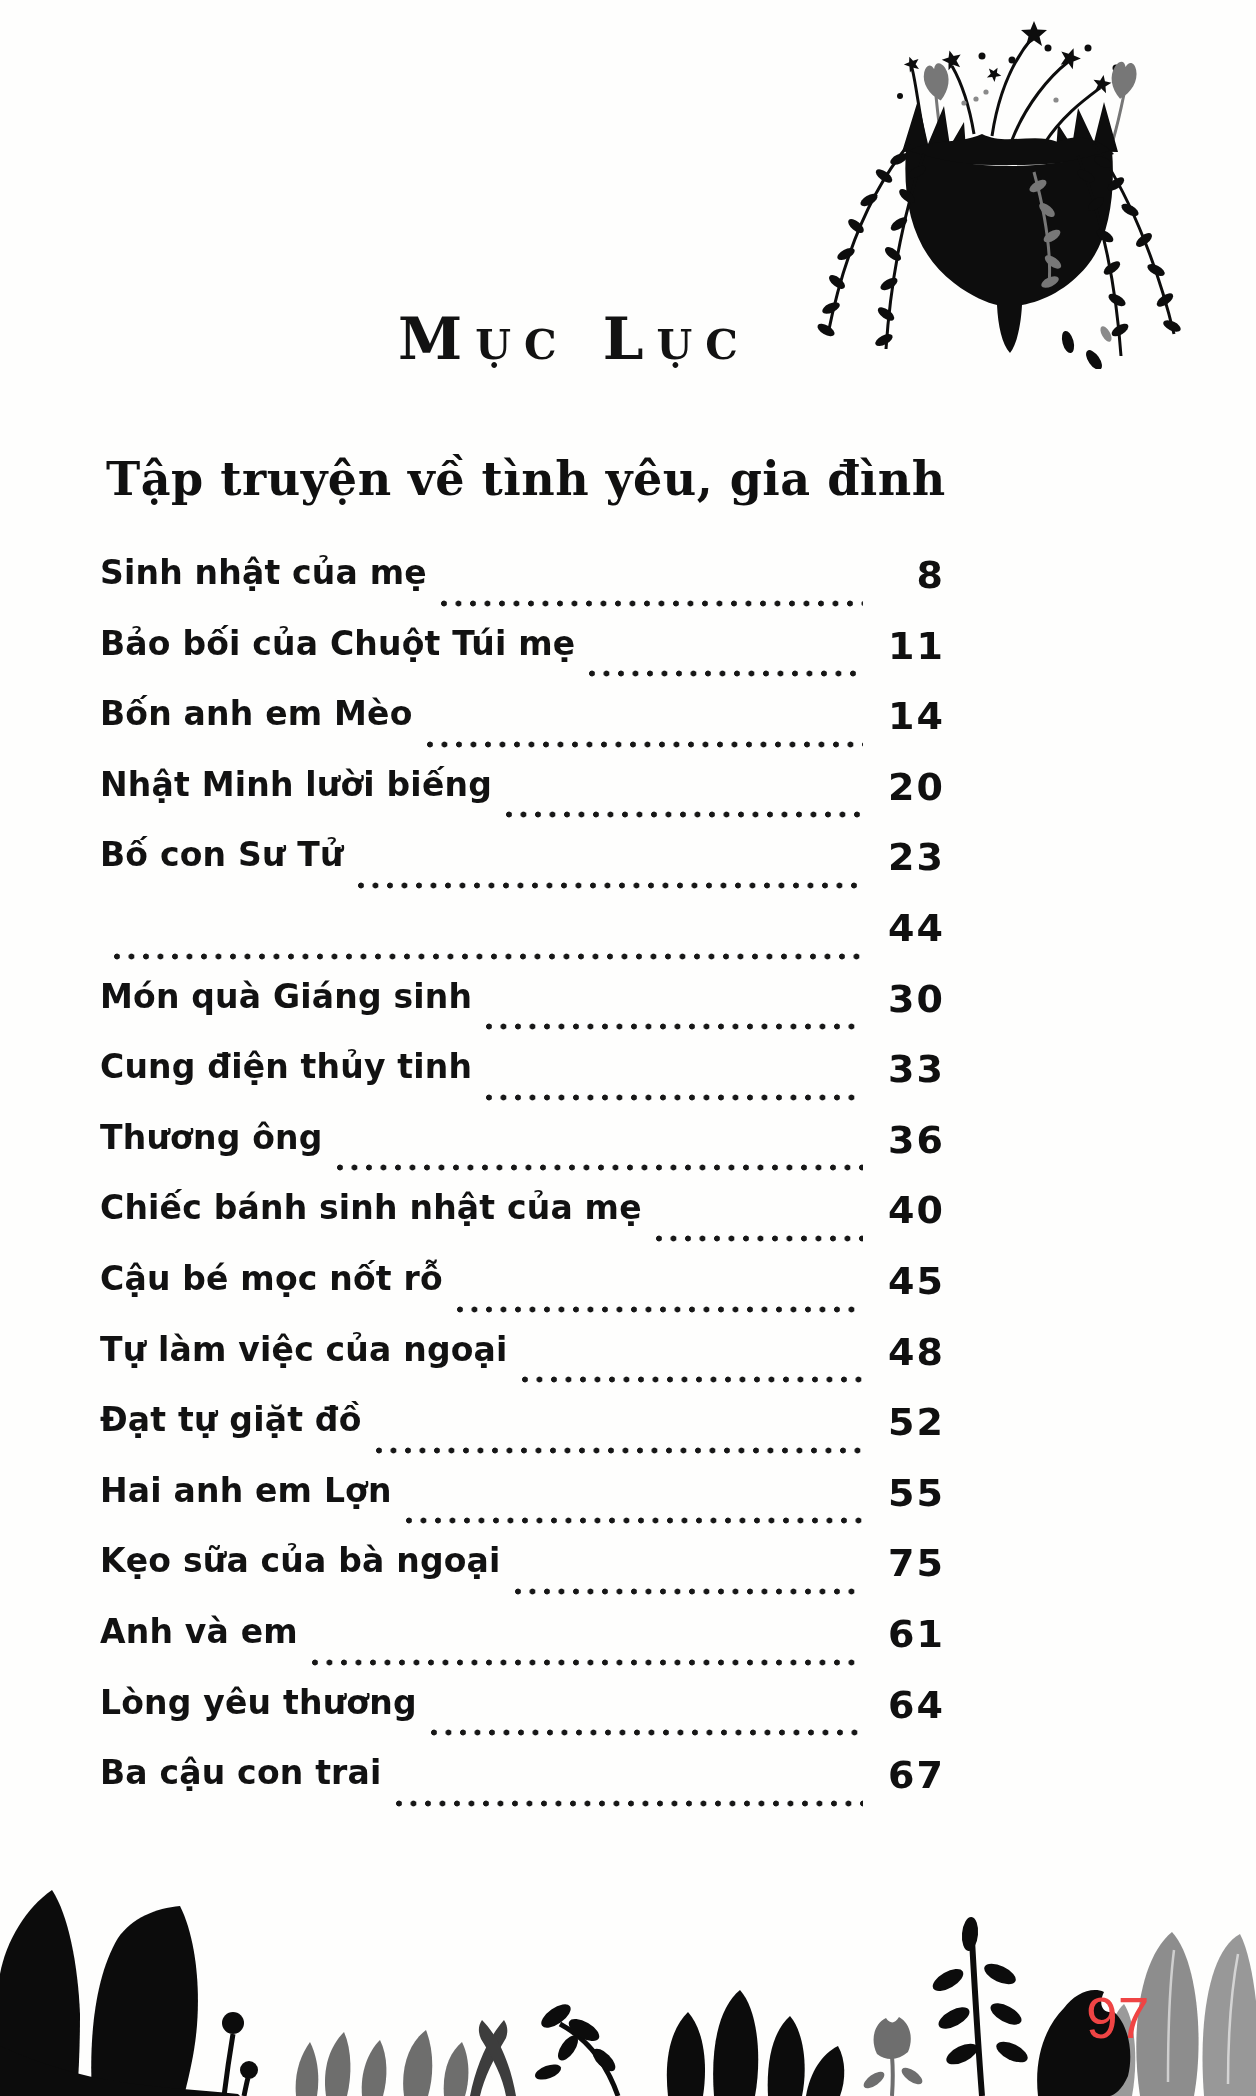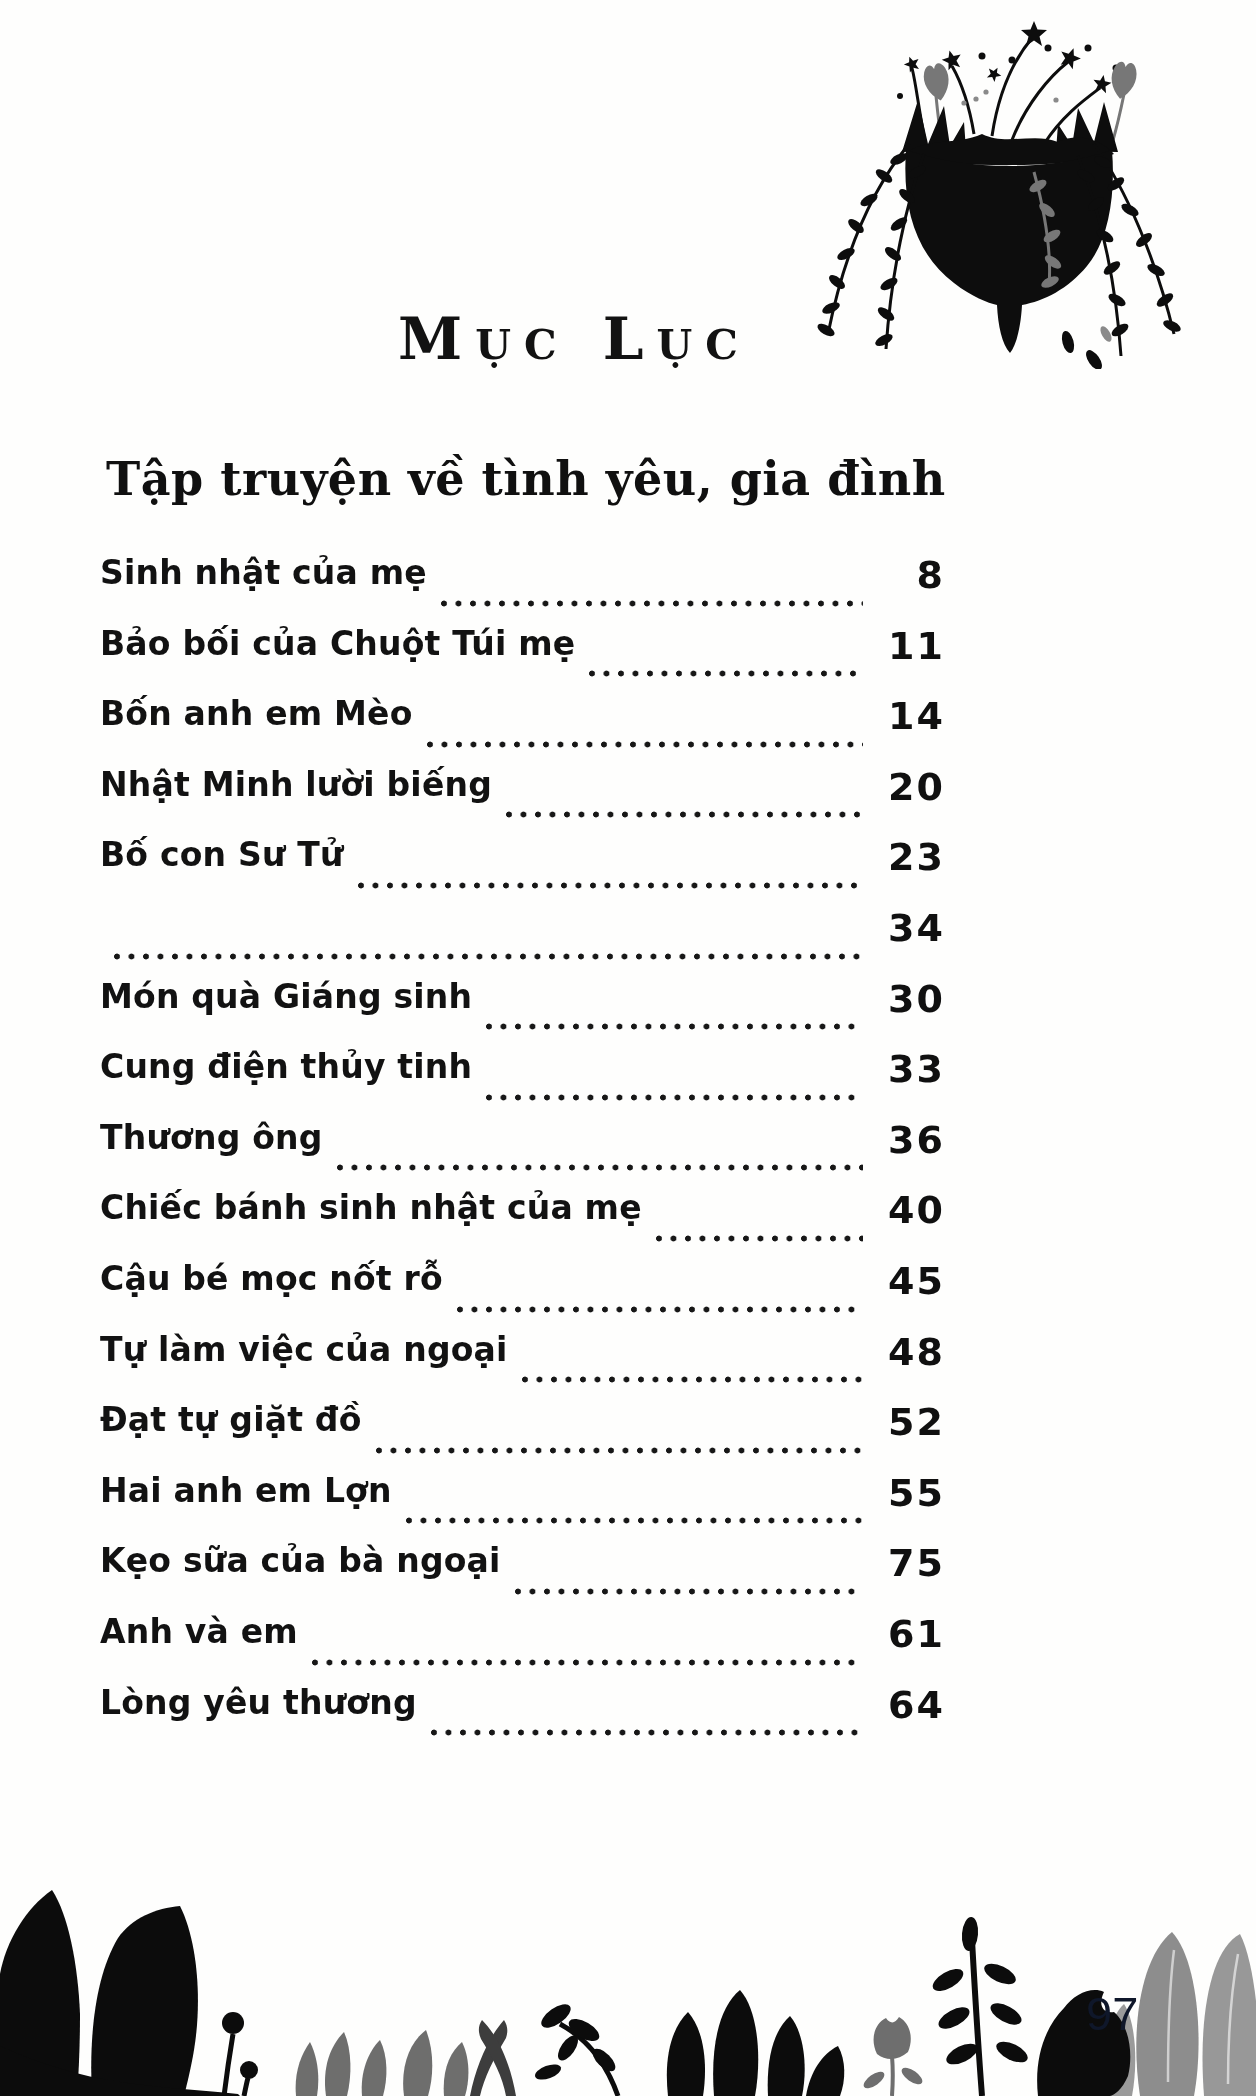--- a/index.html
+++ b/index.html
@@ -24,21 +24,21 @@
   .leader{
     flex:1;align-self:flex-end;height:7px;margin:0 8px 17px 14px;
     background-image:radial-gradient(circle at 3px 3.5px,#171717 2.6px,rgba(0,0,0,0) 3.3px);
     background-size:14.5px 7px;background-repeat:repeat-x;background-position:left bottom;
   }
   .toc-page{font-size:38px;font-weight:700;letter-spacing:2px;min-width:74px;text-align:right;color:#101010;}
   .plant-top{position:absolute;left:806px;top:4px;z-index:1;}
   .bottom-art{position:absolute;left:0;bottom:0;z-index:2;}
   .folio{
     position:absolute;left:1086px;top:1990px;z-index:3;
-    font-family:"Liberation Sans",sans-serif;font-size:47px;line-height:1;color:#0f172a;
+    font-family:"Liberation Sans",sans-serif;font-size:57px;line-height:1;color:#ef4444;
   }
 </style>
 </head>
 <body>
 
 <div class="page">
 
   <svg class="plant-top" width="390" height="365" viewBox="0 0 390 365">
     <defs>
       <ellipse id="lf" rx="9.5" ry="4.6"></ellipse>
@@ -173,21 +173,21 @@
         <span class="leader"></span>
         <span class="toc-page">20</span>
       </div>
       <div class="toc-row">
         <span class="toc-title">Bố con Sư Tử</span>
         <span class="leader"></span>
         <span class="toc-page">23</span>
       </div>
       <div class="toc-row">
         <span class="leader"></span>
-        <span class="toc-page">34</span>
+        <span class="toc-page">44</span>
       </div>
       <div class="toc-row">
         <span class="toc-title">Món quà Giáng sinh</span>
         <span class="leader"></span>
         <span class="toc-page">30</span>
       </div>
       <div class="toc-row">
         <span class="toc-title">Cung điện thủy tinh</span>
         <span class="leader"></span>
         <span class="toc-page">33</span>
@@ -229,20 +229,25 @@
       </div>
       <div class="toc-row">
         <span class="toc-title">Anh và em</span>
         <span class="leader"></span>
         <span class="toc-page">61</span>
       </div>
       <div class="toc-row">
         <span class="toc-title">Lòng yêu thương</span>
         <span class="leader"></span>
         <span class="toc-page">64</span>
+      </div>
+      <div class="toc-row">
+        <span class="toc-title">Ba cậu con trai</span>
+        <span class="leader"></span>
+        <span class="toc-page">67</span>
       </div>
     </div>
 
   <svg class="bottom-art" width="1256" height="250" viewBox="0 0 1256 250">
     <defs>
       <ellipse id="bl" rx="17" ry="8"></ellipse>
     </defs>
 
     <path d="M1108,250 C1102,210 1108,172 1124,158 C1136,176 1138,218 1132,250 Z" fill="#9a9a9a"></path>
     <path d="M1140,250 C1130,184 1140,112 1172,86 C1198,114 1204,196 1194,250 Z" fill="#8d8d8d"></path>

